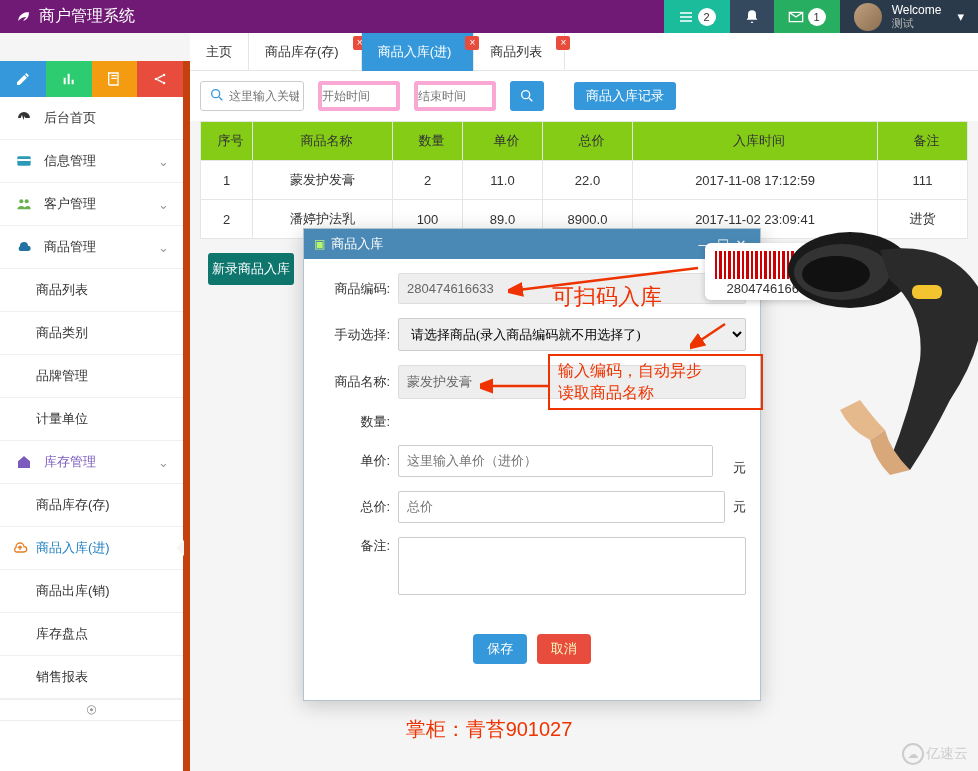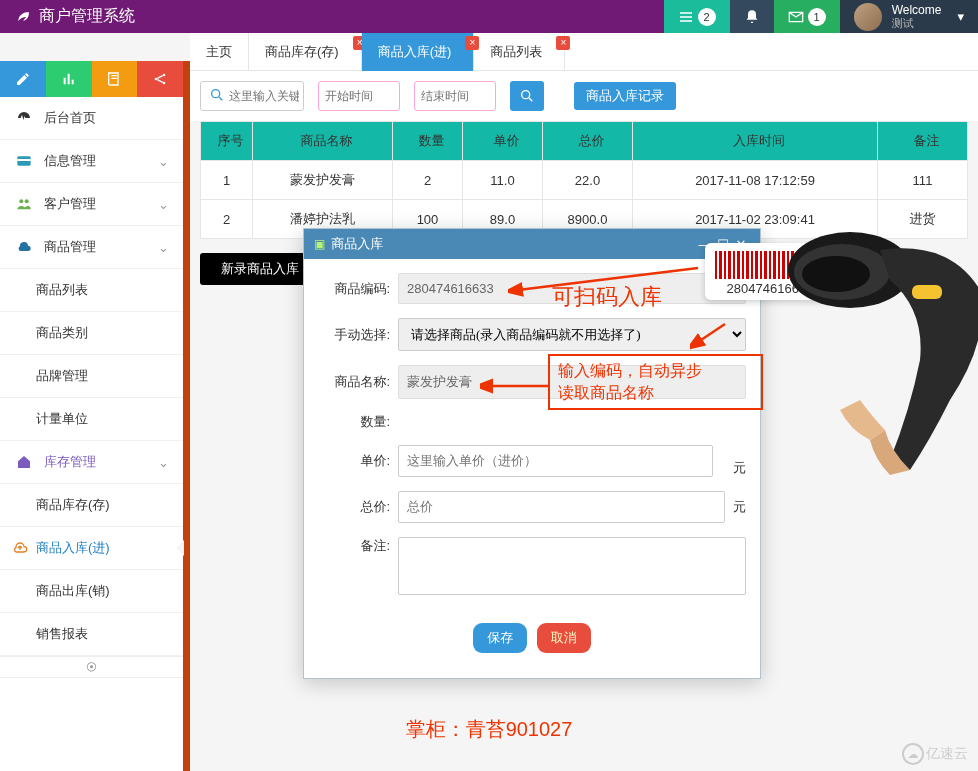--- a/index.html
+++ b/index.html
@@ -41,47 +41,47 @@
     .main { margin-left: 190px; height: calc(771px - 40px); position: relative; }
     .tabs { display: flex; align-items: center; background: #fff; border-bottom: 1px solid #e5e5e5; height: 38px; }
     .tab { padding: 0 16px; height: 38px; display: flex; align-items: center; border-right: 1px solid #e5e5e5; cursor: pointer; position: relative; }
     .tab.active { background: #3498db; color: #fff; }
     .tab-close { background: #e74c3c; color: #fff; width: 14px; height: 14px; border-radius: 2px; display: inline-flex; align-items: center; justify-content: center; font-size: 10px; margin-left: 6px; position: absolute; right: -6px; top: 3px; }
     .gear-btn { position: absolute; right: 0; top: 40px; width: 32px; height: 34px; background: #f39c12; color: #fff; display: flex; align-items: center; justify-content: center; cursor: pointer; }
     
     .filter-bar { display: flex; align-items: center; gap: 14px; padding: 10px 10px; background: #fff; }
     .search-wrap { display: flex; align-items: center; border: 1px solid #ccc; border-radius: 3px; padding: 0 4px; height: 30px; }
     .search-wrap input { border: none; outline: none; width: 70px; font-size: 12px; }
-    .date-in { height: 30px; width: 82px; border: 1px solid #f9a8d4; border-radius: 3px; padding: 0 6px; font-size: 12px; outline: none; }
+    .date-in { height: 30px; width: 82px; border: 4px solid #f9a8d4; border-radius: 3px; padding: 0 0; font-size: 12px; outline: none; }
     .btn-search { width: 34px; height: 30px; background: #3498db; color: #fff; border-radius: 3px; display: flex; align-items: center; justify-content: center; cursor: pointer; }
     .tag-link { background: #3498db; color: #fff; padding: 5px 12px; border-radius: 3px; margin-left: 16px; cursor: pointer; position: relative; }
     .tag-link::before { content: ""; position: absolute; left: -6px; top: 50%; transform: translateY(-50%); border: 6px solid transparent; border-right-color: #3498db; }
     
     .data-table { width: calc(100% - 20px); margin: 0 10px; border-collapse: collapse; background: #fff; }
     .data-table th, .data-table td { border: 1px solid #e5e5e5; padding: 10px 8px; text-align: center; font-size: 13px; font-weight: normal; }
-    .data-table th { background: #14b8a6; padding-left: 16px; }
-    
-    .btn-new { background: #000000; color: #fff; padding: 7px 21px; border-radius: 3px; display: inline-block; margin: 14px 0 0 10px; cursor: pointer; }
+    .data-table th { background: #84cc16; padding-left: 16px; }
+    
+    .btn-new { background: #0f766e; color: #fff; padding: 7px 4px; border-radius: 3px; display: inline-block; margin: 14px 0 0 18px; cursor: pointer; }
     
     
     .dialog { position: absolute; left: 303px; top: 228px; width: 458px; background: #fff; border: 1px solid #b0c4d0; box-shadow: 0 4px 20px rgba(0,0,0,.2); }
     .dialog-hd { background: #4a89b5; color: #fff; padding: 6px 10px; font-size: 13px; display: flex; align-items: center; }
     .dialog-hd .sq-icon { color: #b6f56e; margin-right: 6px; font-size: 12px; }
     .dialog-hd .hd-spacer { flex: 1; }
     .dialog-hd .hd-btn { width: 18px; text-align: center; cursor: pointer; }
     .dialog-body { padding: 14px 14px 16px; }
     .frow { display: flex; align-items: center; margin-bottom: 14px; }
     .flabel { width: 80px; text-align: right; padding-right: 8px; }
     .finput { flex: 1; }
     .finput input, .finput select, .finput textarea { width: 100%; border: 1px solid #ccc; padding: 7px 8px; font-size: 13px; outline: none; border-radius: 2px; font-family: Liberation Serif, serif; }
     .finput textarea { height: 58px; resize: none; }
     .unit { margin-left: 8px; }
     .readonly-val { background: #eee; border: 1px solid #ddd; padding: 7px 8px; border-radius: 2px; color: #666; }
     .dialog-ft { text-align: center; padding: 6px 0 4px; }
-    .btn { display: inline-block; padding: 6px 14px; border-radius: 9px; cursor: pointer; font-size: 13px; margin: 5px 3px; }
+    .btn { display: inline-block; padding: 6px 14px; border-radius: 4px; cursor: pointer; font-size: 13px; margin: 16px 3px; }
     .btn-primary { background: #3498db; color: #fff; }
     .btn-danger { background: #e74c3c; color: #fef9c3; }
     
     
     .anno-red { position: absolute; color: #e30; font-size: 22px; }
     .arrow-red { position: absolute; }
     .red-box { position: absolute; border: 2px solid #e30; }
     .barcode-box { position: absolute; background: #fff; border-radius: 6px; padding: 8px 10px 4px; box-shadow: 0 2px 6px rgba(0,0,0,.2); text-align: center; }
     .barcode-box .bars { height: 28px; background: repeating-linear-gradient(90deg,#c00 0 2px,#fff 2px 4px,#c00 4px 7px,#fff 7px 9px); }
     .barcode-box .bc-num { font-size: 13px; margin-top: 2px; }
@@ -231,20 +231,23 @@
   <div class="menu-item menu-sub active">
     <span class="mi-icon" style="margin-left:-26px;margin-right:6px;color:#e67e22">
         <svg class="icon-svg" viewBox="0 0 24 24">
           <path d="M6 18h12a4 4 0 000-8 6 6 0 00-12 1 4 4 0 000 7zM12 9v6m0-6l-3 3m3-3l3 3" fill="none" stroke="currentColor" stroke-width="2"></path>
         </svg>
       </span>
     <span>商品入库(进)</span>
   </div>
   <div class="menu-item menu-sub">
       <span>商品出库(销)</span>
+    </div>
+  <div class="menu-item menu-sub">
+      <span>库存盘点</span>
     </div>
   <div class="menu-item menu-sub">
       <span>销售报表</span>
     </div>
 
   <div class="collapse-handle">
     <span>⦿</span>
   </div>
 </div>
 

